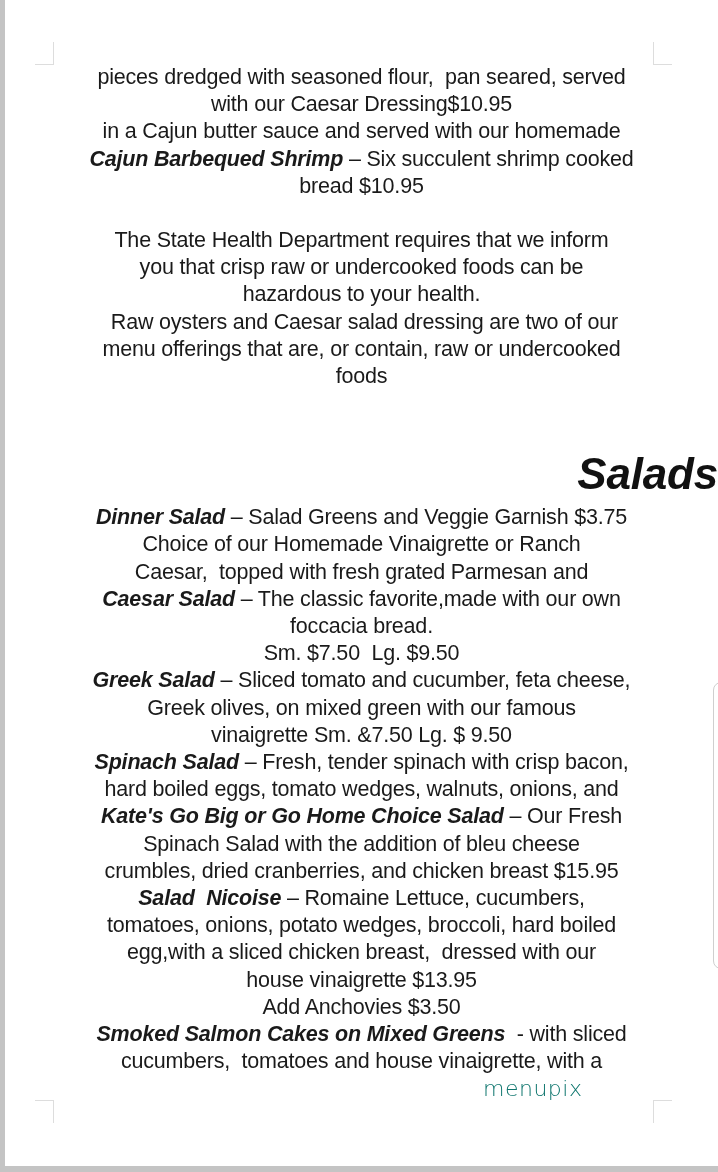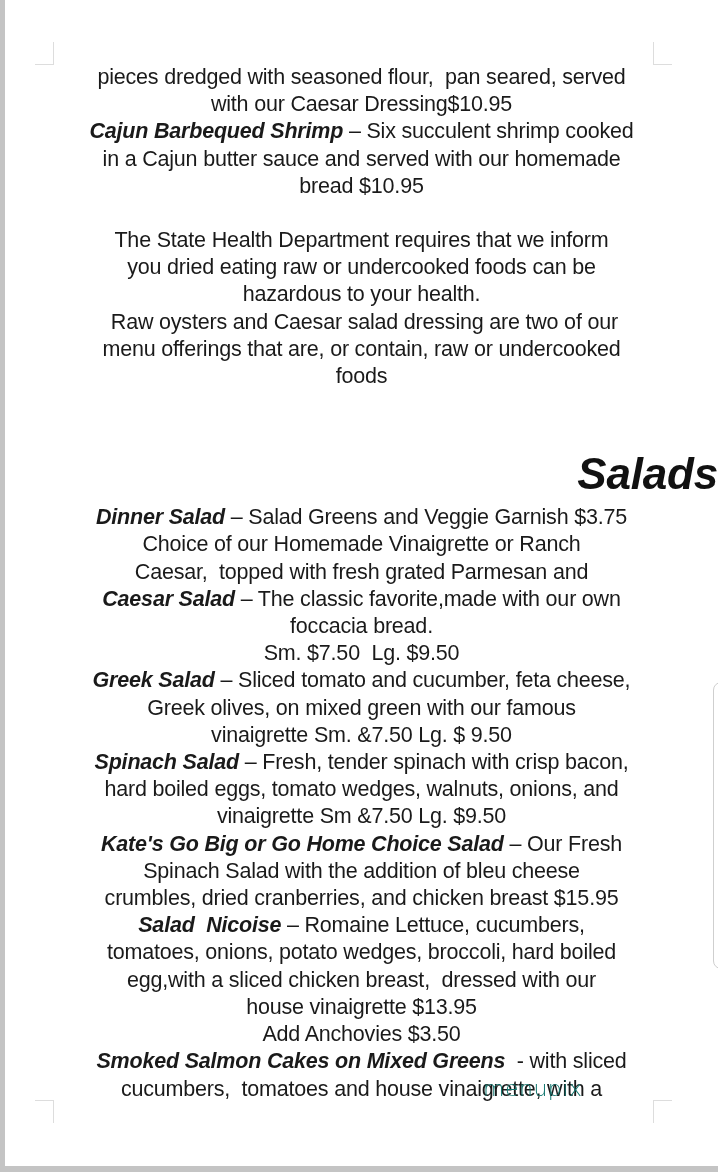--- a/index.html
+++ b/index.html
@@ -96,30 +96,30 @@
   <div class="crop br"></div>
 
   <div class="content">
 
     <div>
       <span class="line">pieces dredged with seasoned flour,  pan seared, served</span>
       <span class="line">with our Caesar Dressing$10.95</span>
     </div>
 
     <div>
+      <span class="line">in a Cajun butter sauce and served with our homemade</span>
       <span class="line"><b>Cajun Barbequed Shrimp</b><span> – Six succulent shrimp cooked</span></span>
-      <span class="line">in a Cajun butter sauce and served with our homemade</span>
       <span class="line">bread $10.95</span>
     </div>
 
     <div class="spacer"></div>
 
     <div>
       <span class="line">The State Health Department requires that we inform</span>
-      <span class="line">you dried eating raw or undercooked foods can be</span>
+      <span class="line">you that crisp raw or undercooked foods can be</span>
       <span class="line">hazardous to your health.</span>
       <span class="line"> Raw oysters and Caesar salad dressing are two of our</span>
       <span class="line">menu offerings that are, or contain, raw or undercooked</span>
       <span class="line">foods</span>
     </div>
 
     <div class="spacer-lg"></div>
 
     <h2 class="section-title">Salads</h2>
 
@@ -137,21 +137,20 @@
 
     <div>
       <span class="line"><b>Greek Salad</b><span> – Sliced tomato and cucumber, feta cheese,</span></span>
       <span class="line">Greek olives, on mixed green with our famous</span>
       <span class="line">vinaigrette Sm. &amp;7.50 Lg. $ 9.50</span>
     </div>
 
     <div>
       <span class="line"><b>Spinach Salad</b><span> – Fresh, tender spinach with crisp bacon,</span></span>
       <span class="line">hard boiled eggs, tomato wedges, walnuts, onions, and</span>
-      <span class="line">vinaigrette Sm &amp;7.50 Lg. $9.50</span>
     </div>
 
     <div>
       <span class="line"><b>Kate's Go Big or Go Home Choice Salad</b><span> – Our Fresh</span></span>
       <span class="line">Spinach Salad with the addition of bleu cheese</span>
       <span class="line">crumbles, dried cranberries, and chicken breast $15.95</span>
     </div>
 
     <div>
       <span class="line"><b>Salad  Nicoise</b><span> – Romaine Lettuce, cucumbers,</span></span>

